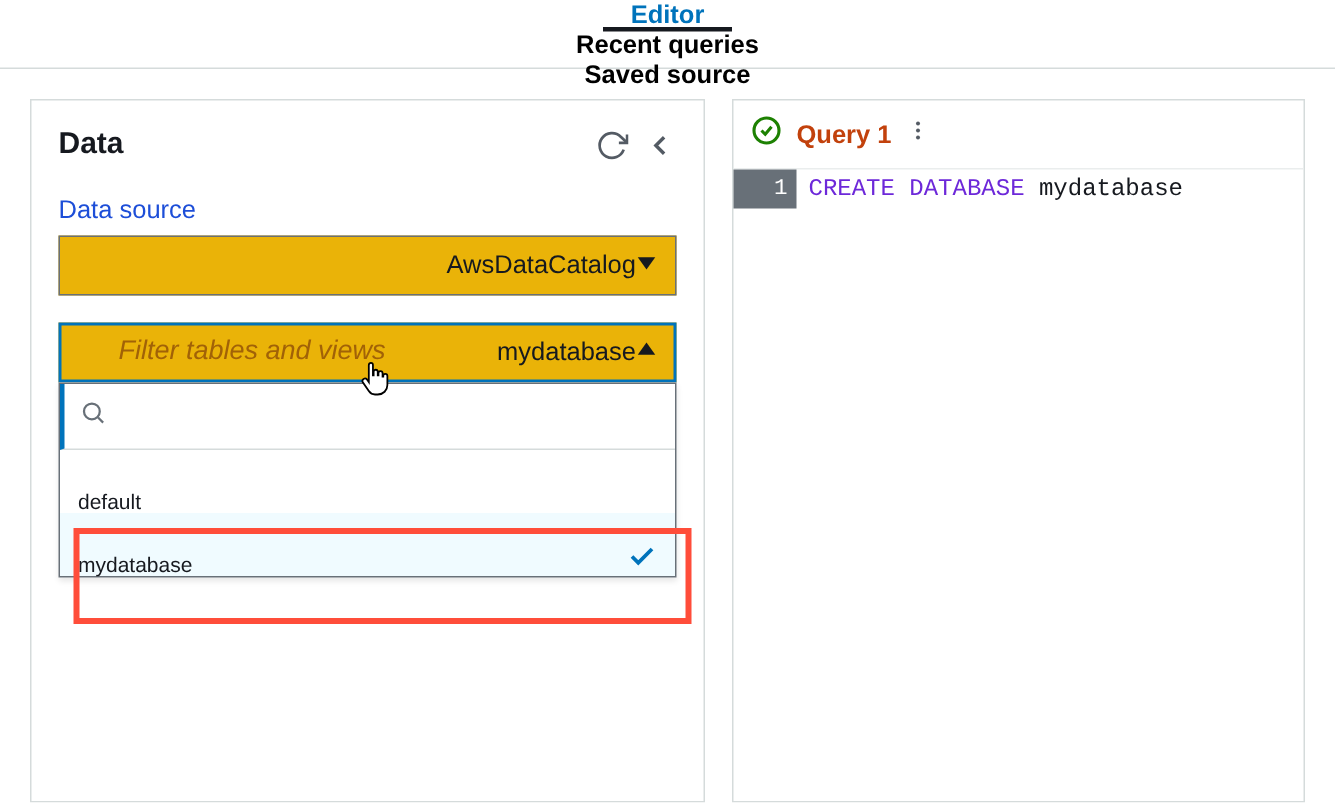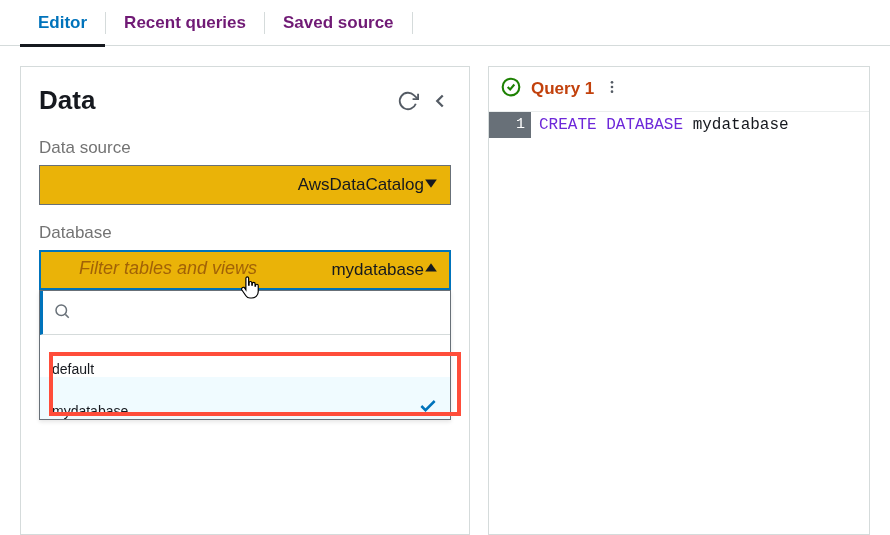--- a/index.html
+++ b/index.html
@@ -1,32 +1,32 @@
 <!DOCTYPE html>
 <html><head>
   <meta charset="utf-8">
   <style>
     * { box-sizing: border-box; margin: 0; padding: 0; }
     body { font-family: "Amazon Ember", "Helvetica Neue", Arial, sans-serif; background: #fff; width: 890px; height: 535px; overflow: hidden; color: #16191f; }
     
-    .tabs { display: flex; border-bottom: 1px solid #d5dbdb; padding: 0 20px; height: 46px; align-items: center; }
-    .tab { padding: 0 18px; height: 46px; display: flex; align-items: center; font-weight: 700; font-size: 17px; color: #701a75; cursor: pointer; position: relative; }
+    .tabs { display: flex; border-bottom: 1px solid #d5dbdb; padding: 0 20px; height: 46px; align-items: center; flex-direction: column; }
+    .tab { padding: 0 18px; height: 46px; display: flex; align-items: center; font-weight: 700; font-size: 17px; color: #000000; cursor: pointer; position: relative; }
     .tab.active { color: #0073bb; }
     .tab.active::after { content: ""; position: absolute; bottom: -1px; left: 0; right: 0; height: 3px; background: #16191f; }
     .tab-divider { width: 1px; height: 22px; background: #d5dbdb; }
     
     .main { display: flex; padding: 20px 20px 0 20px; gap: 18px; height: calc(100% - 46px); }
     
     .sidebar { width: 450px; border: 1px solid #d5dbdb; background: #fff; padding: 18px 18px 0 18px; position: relative; }
     .sidebar-header { display: flex; align-items: center; justify-content: space-between; margin-bottom: 22px; }
-    .sidebar-title { font-size: 26px; font-weight: 700; }
+    .sidebar-title { font-size: 20px; font-weight: 700; }
     .sidebar-actions { display: flex; align-items: center; gap: 10px; }
     .icon-btn { cursor: pointer; color: #545b64; display: inline-flex; }
     
-    .field-label { font-size: 17px; color: #737373; margin-bottom: 7px; }
+    .field-label { font-size: 17px; color: #1d4ed8; margin-bottom: 7px; }
     .select-box { border: 1px solid #687078; height: 40px; display: flex; align-items: center; justify-content: flex-end; padding: 0 12px; background: #eab308; cursor: pointer; margin-bottom: 18px; font-size: 17px; }
     .select-box.open { border: 2px solid #0073bb; padding: 0 11px; }
     
     .dropdown { position: relative; }
     .dropdown-menu { position: absolute; top: 40px; left: 0; right: 0; border: 1px solid #687078; background: #fff; z-index: 10; box-shadow: 0 2px 4px rgba(0,0,0,0.1); }
     .dropdown-search { border-bottom: 1px solid #d5dbdb; height: 44px; display: flex; align-items: center; padding: 0 10px; gap: 8px; border-left: 3px solid #0073bb; }
     .dropdown-search input { border: none; outline: none; font-size: 17px; flex: 1; }
     .dropdown-option { height: 42px; display: flex; align-items: flex-end; justify-content: space-between; padding: 0 12px; font-size: 14px; cursor: pointer; }
     .dropdown-option.selected { background: #f0fbff; }
     .check-icon { color: #0073bb; }
@@ -81,21 +81,20 @@
     <div class="field-label">Data source</div>
     <div class="select-box">
       <span>AwsDataCatalog</span>
       <span>
         <svg width="14" height="14" viewBox="0 0 24 24" fill="currentColor">
             <polygon points="2,6 22,6 12,20"></polygon>
           </svg>
       </span>
     </div>
 
-    <div class="field-label">Database</div>
     <div class="dropdown">
       <div class="select-box open" style="margin-bottom:0">
         <span>mydatabase</span>
         <span>
           <svg width="14" height="14" viewBox="0 0 24 24" fill="currentColor">
               <polygon points="2,18 22,18 12,4"></polygon>
             </svg>
         </span>
       </div>
       <div class="dropdown-menu">

